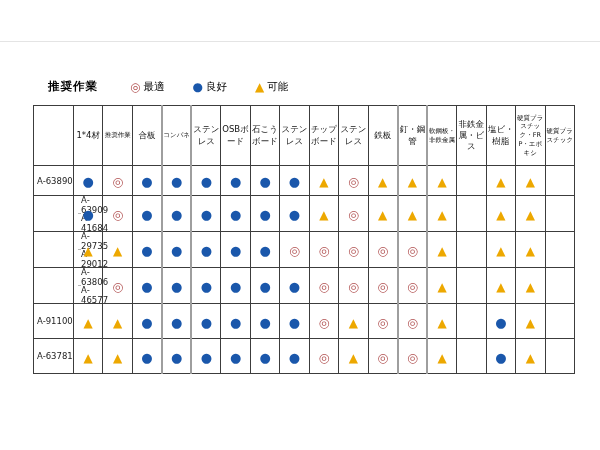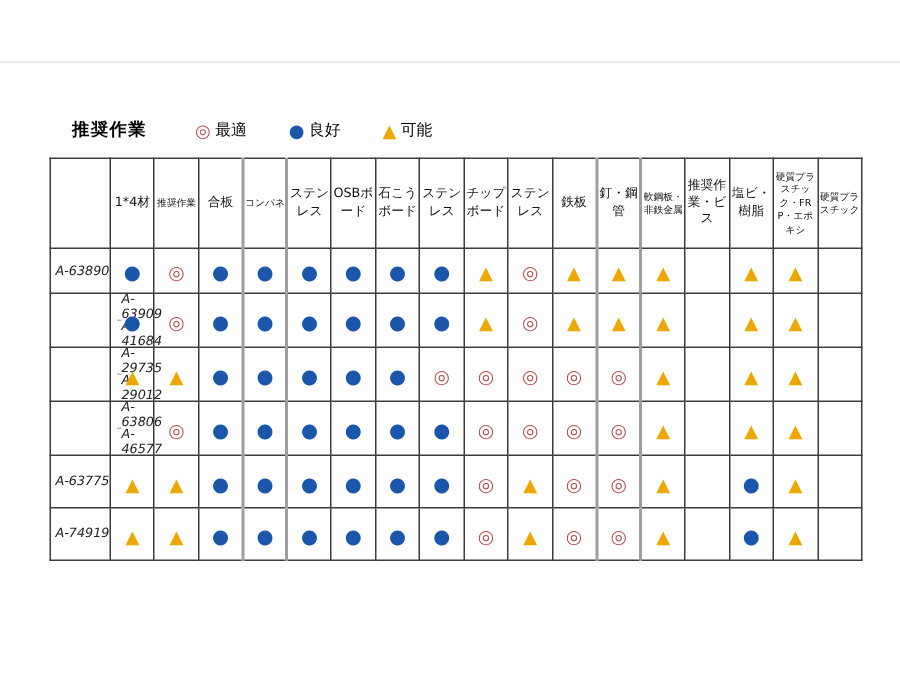--- a/index.html
+++ b/index.html
@@ -22,21 +22,21 @@
   th,td{border:1px solid #3c3c3c;padding:0;}
   thead tr{height:60px;}
   thead th{
     font-size:8.5px;font-weight:normal;text-align:center;vertical-align:middle;
     line-height:1.3;word-break:break-all;padding:1px 0;color:#111;
   }
   thead th.small{font-size:6.5px;line-height:1.35;}
   tbody tr{height:35px;}
   tbody tr:first-child{height:30px;}
   th.label-cell{font-weight:normal;text-align:left;vertical-align:middle;}
-  .lbl{font-size:8.5px;color:#222;padding-left:3px;font-style:italic;}
+  .lbl{font-size:8.5px;color:#222;padding-left:3px;}
   .lbl.half{height:17px;display:flex;align-items:center;margin-left:44px;}
   .lbl.top{border-bottom:1px solid #b7b7b7;}
   td.cell{text-align:center;vertical-align:middle;}
   .mark{line-height:1;display:inline-block;}
   .mark.good{font-size:13px;}
   .mark.possible{font-size:12px;}
   .mark.best{font-size:12.5px;}
   .sep{border-left:2px solid #9e9e9e;border-right:2px solid #9e9e9e;}
 </style>
 </head>
@@ -73,21 +73,21 @@
         <th class="small sep">コンパネ</th>
         <th>ステンレス</th>
         <th>OSBボード</th>
         <th>石こうボード</th>
         <th>ステンレス</th>
         <th>チップボード</th>
         <th>ステンレス</th>
         <th>鉄板</th>
         <th class="sep">釘・鋼管</th>
         <th class="small">軟鋼板・非鉄金属</th>
-        <th>推奨作業・ビス</th>
+        <th>非鉄金属・ビス</th>
         <th>塩ビ・樹脂</th>
         <th class="small">硬質プラスチック・FRP・エポキシ</th>
         <th class="small">硬質プラスチック</th>
       </tr>
     </thead>
   <tbody id="table-body">
       <tr>
         <th class="label-cell">
           <div class="lbl single">A-63890</div>
         </th>
@@ -173,43 +173,43 @@
         <td class="cell"><span class="mark best" style="color: rgb(176, 79, 79);">◎</span></td>
         <td class="cell sep"><span class="mark best" style="color: rgb(176, 79, 79);">◎</span></td>
         <td class="cell"><span class="mark possible" style="color: rgb(237, 168, 0);">▲</span></td>
         <td class="cell"></td>
         <td class="cell"><span class="mark possible" style="color: rgb(237, 168, 0);">▲</span></td>
         <td class="cell"><span class="mark possible" style="color: rgb(237, 168, 0);">▲</span></td>
         <td class="cell"></td>
       </tr>
       <tr>
         <th class="label-cell">
-          <div class="lbl single">A-63775</div>
-        </th>
-        <td class="cell"><span class="mark possible" style="color: rgb(237, 168, 0);">▲</span></td>
-        <td class="cell"><span class="mark possible" style="color: rgb(237, 168, 0);">▲</span></td>
-        <td class="cell"><span class="mark good" style="color: rgb(26, 87, 171);">●</span></td>
-        <td class="cell sep"><span class="mark good" style="color: rgb(26, 87, 171);">●</span></td>
-        <td class="cell"><span class="mark good" style="color: rgb(26, 87, 171);">●</span></td>
-        <td class="cell"><span class="mark good" style="color: rgb(26, 87, 171);">●</span></td>
-        <td class="cell"><span class="mark good" style="color: rgb(26, 87, 171);">●</span></td>
-        <td class="cell"><span class="mark good" style="color: rgb(26, 87, 171);">●</span></td>
-        <td class="cell"><span class="mark best" style="color: rgb(176, 79, 79);">◎</span></td>
-        <td class="cell"><span class="mark possible" style="color: rgb(237, 168, 0);">▲</span></td>
-        <td class="cell"><span class="mark best" style="color: rgb(176, 79, 79);">◎</span></td>
-        <td class="cell sep"><span class="mark best" style="color: rgb(176, 79, 79);">◎</span></td>
-        <td class="cell"><span class="mark possible" style="color: rgb(237, 168, 0);">▲</span></td>
-        <td class="cell"></td>
-        <td class="cell"><span class="mark good" style="color: rgb(26, 87, 171);">●</span></td>
-        <td class="cell"><span class="mark possible" style="color: rgb(237, 168, 0);">▲</span></td>
-        <td class="cell"></td>
-      </tr>
-      <tr>
-        <th class="label-cell">
-          <div class="lbl single">A-74919</div>
+          <div class="lbl single">A-91100</div>
+        </th>
+        <td class="cell"><span class="mark possible" style="color: rgb(237, 168, 0);">▲</span></td>
+        <td class="cell"><span class="mark possible" style="color: rgb(237, 168, 0);">▲</span></td>
+        <td class="cell"><span class="mark good" style="color: rgb(26, 87, 171);">●</span></td>
+        <td class="cell sep"><span class="mark good" style="color: rgb(26, 87, 171);">●</span></td>
+        <td class="cell"><span class="mark good" style="color: rgb(26, 87, 171);">●</span></td>
+        <td class="cell"><span class="mark good" style="color: rgb(26, 87, 171);">●</span></td>
+        <td class="cell"><span class="mark good" style="color: rgb(26, 87, 171);">●</span></td>
+        <td class="cell"><span class="mark good" style="color: rgb(26, 87, 171);">●</span></td>
+        <td class="cell"><span class="mark best" style="color: rgb(176, 79, 79);">◎</span></td>
+        <td class="cell"><span class="mark possible" style="color: rgb(237, 168, 0);">▲</span></td>
+        <td class="cell"><span class="mark best" style="color: rgb(176, 79, 79);">◎</span></td>
+        <td class="cell sep"><span class="mark best" style="color: rgb(176, 79, 79);">◎</span></td>
+        <td class="cell"><span class="mark possible" style="color: rgb(237, 168, 0);">▲</span></td>
+        <td class="cell"></td>
+        <td class="cell"><span class="mark good" style="color: rgb(26, 87, 171);">●</span></td>
+        <td class="cell"><span class="mark possible" style="color: rgb(237, 168, 0);">▲</span></td>
+        <td class="cell"></td>
+      </tr>
+      <tr>
+        <th class="label-cell">
+          <div class="lbl single">A-63781</div>
         </th>
         <td class="cell"><span class="mark possible" style="color: rgb(237, 168, 0);">▲</span></td>
         <td class="cell"><span class="mark possible" style="color: rgb(237, 168, 0);">▲</span></td>
         <td class="cell"><span class="mark good" style="color: rgb(26, 87, 171);">●</span></td>
         <td class="cell sep"><span class="mark good" style="color: rgb(26, 87, 171);">●</span></td>
         <td class="cell"><span class="mark good" style="color: rgb(26, 87, 171);">●</span></td>
         <td class="cell"><span class="mark good" style="color: rgb(26, 87, 171);">●</span></td>
         <td class="cell"><span class="mark good" style="color: rgb(26, 87, 171);">●</span></td>
         <td class="cell"><span class="mark good" style="color: rgb(26, 87, 171);">●</span></td>
         <td class="cell"><span class="mark best" style="color: rgb(176, 79, 79);">◎</span></td>

